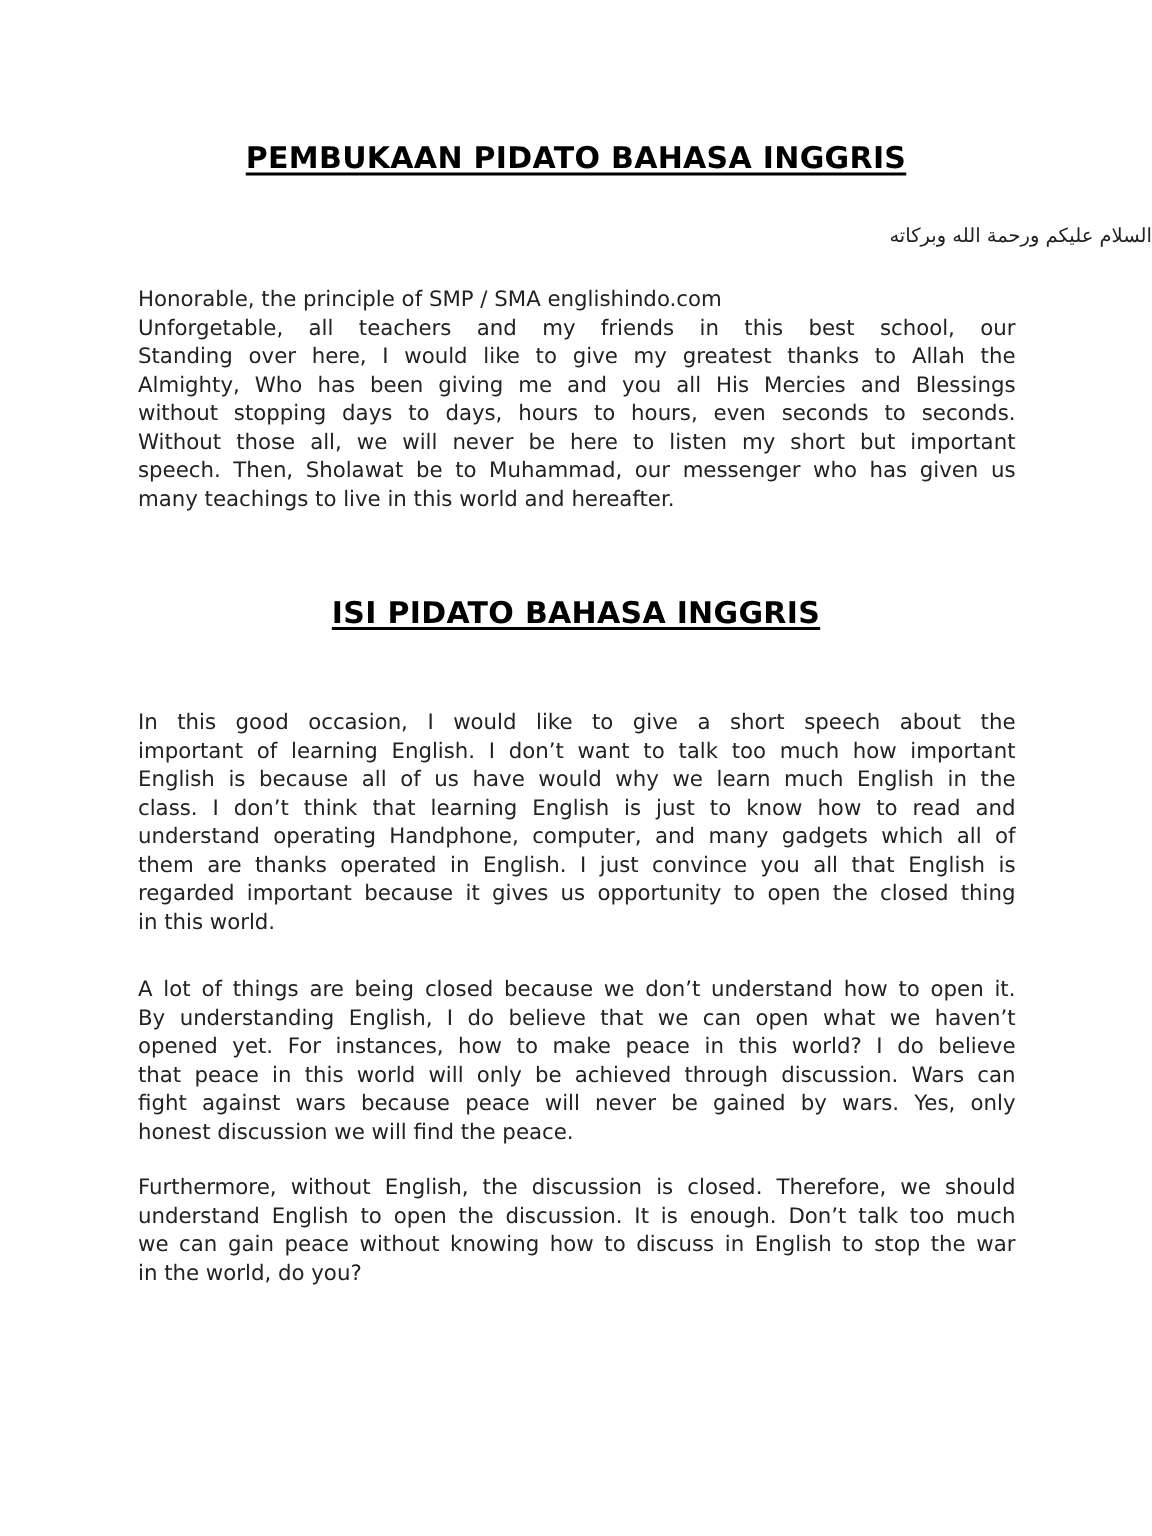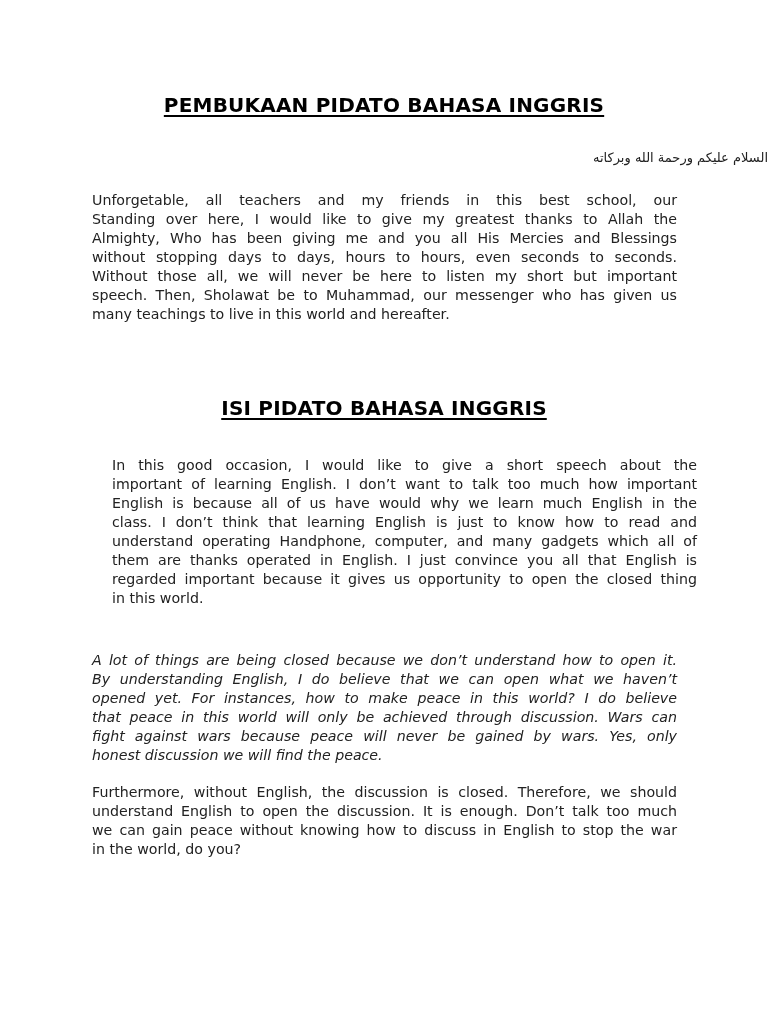--- a/index.html
+++ b/index.html
@@ -32,45 +32,46 @@
 
 <div class="page">
 
   <div class="title" style="top:93px;">
     <span>PEMBUKAAN PIDATO BAHASA INGGRIS</span>
   </div>
 
   <div class="arabic">السلام عليكم ورحمة الله وبركاته</div>
 
   <div class="para" style="top:191px;">
+    <span class="line last">Honorable, the principle of SMP / SMA englishindo.com</span>
     <span class="line">Unforgetable, all teachers and my friends in this best school, our</span>
     <span class="line">Standing over here, I would like to give my greatest thanks to Allah the</span>
     <span class="line">Almighty, Who has been giving me and you all His Mercies and Blessings</span>
     <span class="line">without stopping days to days, hours to hours, even seconds to seconds.</span>
     <span class="line">Without those all, we will never be here to listen my short but important</span>
     <span class="line">speech. Then,  Sholawat be to Muhammad, our messenger who has given us</span>
     <span class="line last">many teachings to live in this world and hereafter.</span>
   </div>
 
   <div class="title" style="top:396px;">
     <span>ISI PIDATO BAHASA INGGRIS</span>
   </div>
 
-  <div class="para" style="top:456px;margin-left:20px;">
+  <div class="para" style="top:473px;">
     <span class="line">In this good occasion, I would like to give a short speech about the</span>
     <span class="line">important of learning English. I don’t want to talk too much how important</span>
     <span class="line">English is because all of us have would why we learn much English in the</span>
     <span class="line">class. I don’t think that learning English is just to know how to read and</span>
     <span class="line">understand operating Handphone, computer, and many gadgets which all of</span>
     <span class="line">them are thanks operated in English. I just convince you all that English is</span>
     <span class="line">regarded important because it gives us opportunity to open the closed thing</span>
     <span class="line last">in this world.</span>
   </div>
 
-  <div class="para" style="top:651px;font-style:italic;">
+  <div class="para" style="top:651px;">
     <span class="line">A lot of things are being closed because we don’t understand how to open it.</span>
     <span class="line">By understanding English, I do believe that we can open what we haven’t</span>
     <span class="line">opened yet. For instances, how to make peace in this world? I do believe</span>
     <span class="line">that peace in this world will only be achieved through discussion. Wars can</span>
     <span class="line">fight against wars because peace will never be gained by wars. Yes, only</span>
     <span class="line last">honest discussion we will find the peace.</span>
   </div>
 
   <div class="para" style="top:783px;">
     <span class="line">Furthermore, without English, the discussion is closed. Therefore, we should</span>

